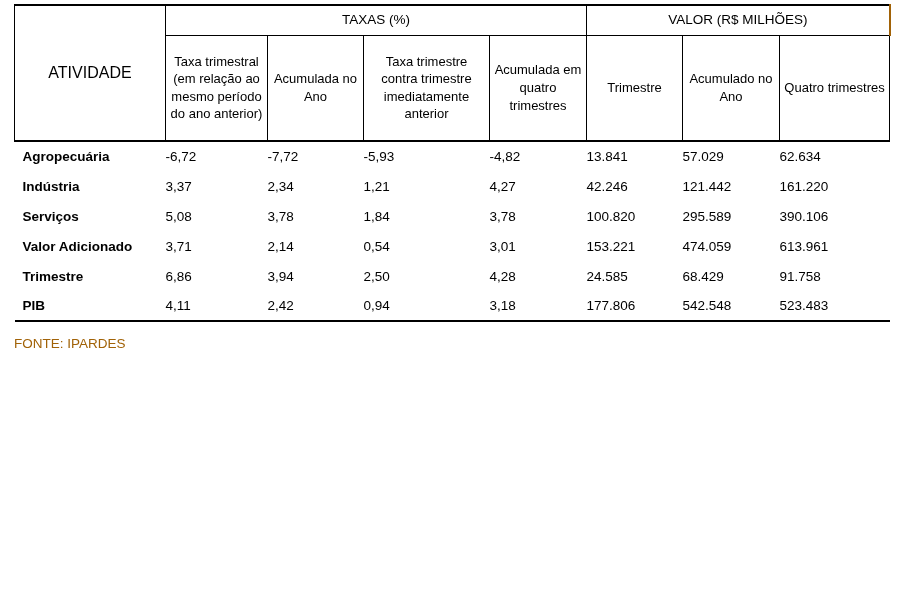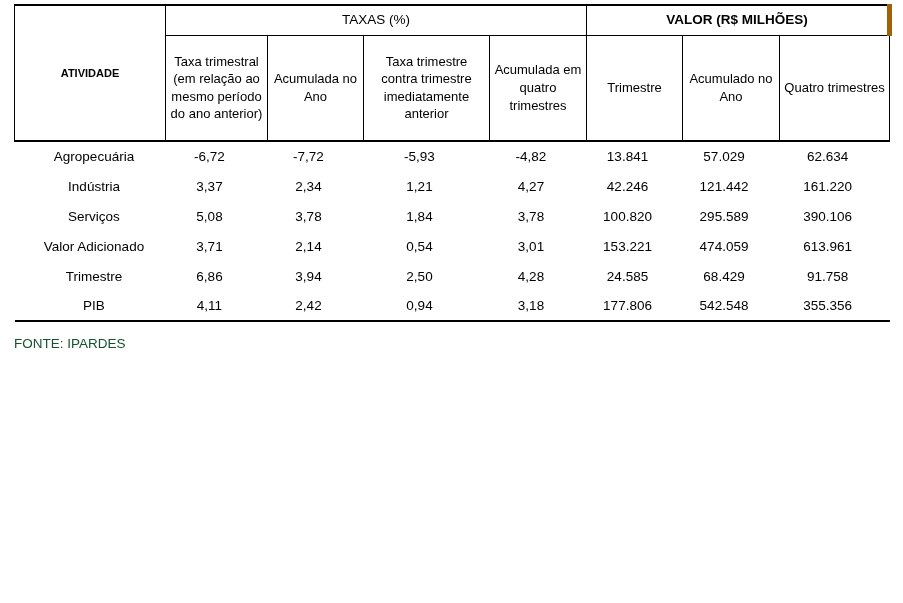--- a/index.html
+++ b/index.html
@@ -33,43 +33,42 @@
   table.pib {
     margin-top: 4px;
     width: 875px;
     border-collapse: collapse;
     border-top: 2px solid #000;
     table-layout: fixed;
   }
   th, td { font-weight: normal; }
   thead th { text-align: center; vertical-align: middle; font-size: 13px; line-height: 1.35; margin-top: 27px; }
   th.activity {
-    font-size: 11px;
+    font-size: 16px;
     border-left: 1px solid #000;
     border-right: 1px solid #000;
     border-bottom: 2px solid #000;
-    font-weight: bold;
   }
   th.group { font-size: 13.5px; height: 30px; border-bottom: 1px solid #000; }
   th.g-taxas { border-right: 1px solid #000; }
-  th.g-valor { border-right: 5px solid #a16207; font-weight: bold; }
+  th.g-valor { border-right: 2px solid #a16207; }
   tr.subhead th {
     height: 106px;
     border-left: 1px solid #000;
     border-right: 1px solid #000;
     border-bottom: 2px solid #000;
     padding: 2px 3px;
   }
   tbody td { height: 30px; vertical-align: middle; font-size: 13.5px; }
-  tbody td.act { text-align: center; padding-left: 8px; }
-  tbody td.num { text-align: center; padding-right: 14px; }
+  tbody td.act { text-align: left; padding-left: 8px; font-weight: bold; }
+  tbody td.num { text-align: left; padding-right: 14px; }
   tbody tr:last-child td { border-bottom: 2px solid #000; }
 
   
-  .fonte { margin-top: 14px; font-size: 13.5px; color: #14532d; }
+  .fonte { margin-top: 14px; font-size: 13.5px; color: #a16207; }
 </style>
 </head>
 <body>
 
 <div class="page">
 
 
 
   <table class="pib">
     <colgroup>
@@ -150,20 +149,20 @@
         <td class="num">91.758</td>
       </tr>
       <tr>
         <td class="act">PIB</td>
         <td class="num">4,11</td>
         <td class="num">2,42</td>
         <td class="num">0,94</td>
         <td class="num">3,18</td>
         <td class="num">177.806</td>
         <td class="num">542.548</td>
-        <td class="num">355.356</td>
+        <td class="num">523.483</td>
       </tr>
     </tbody>
   </table>
 
   <div class="fonte">FONTE: IPARDES</div>
 
 </div>
 
 </body></html>

